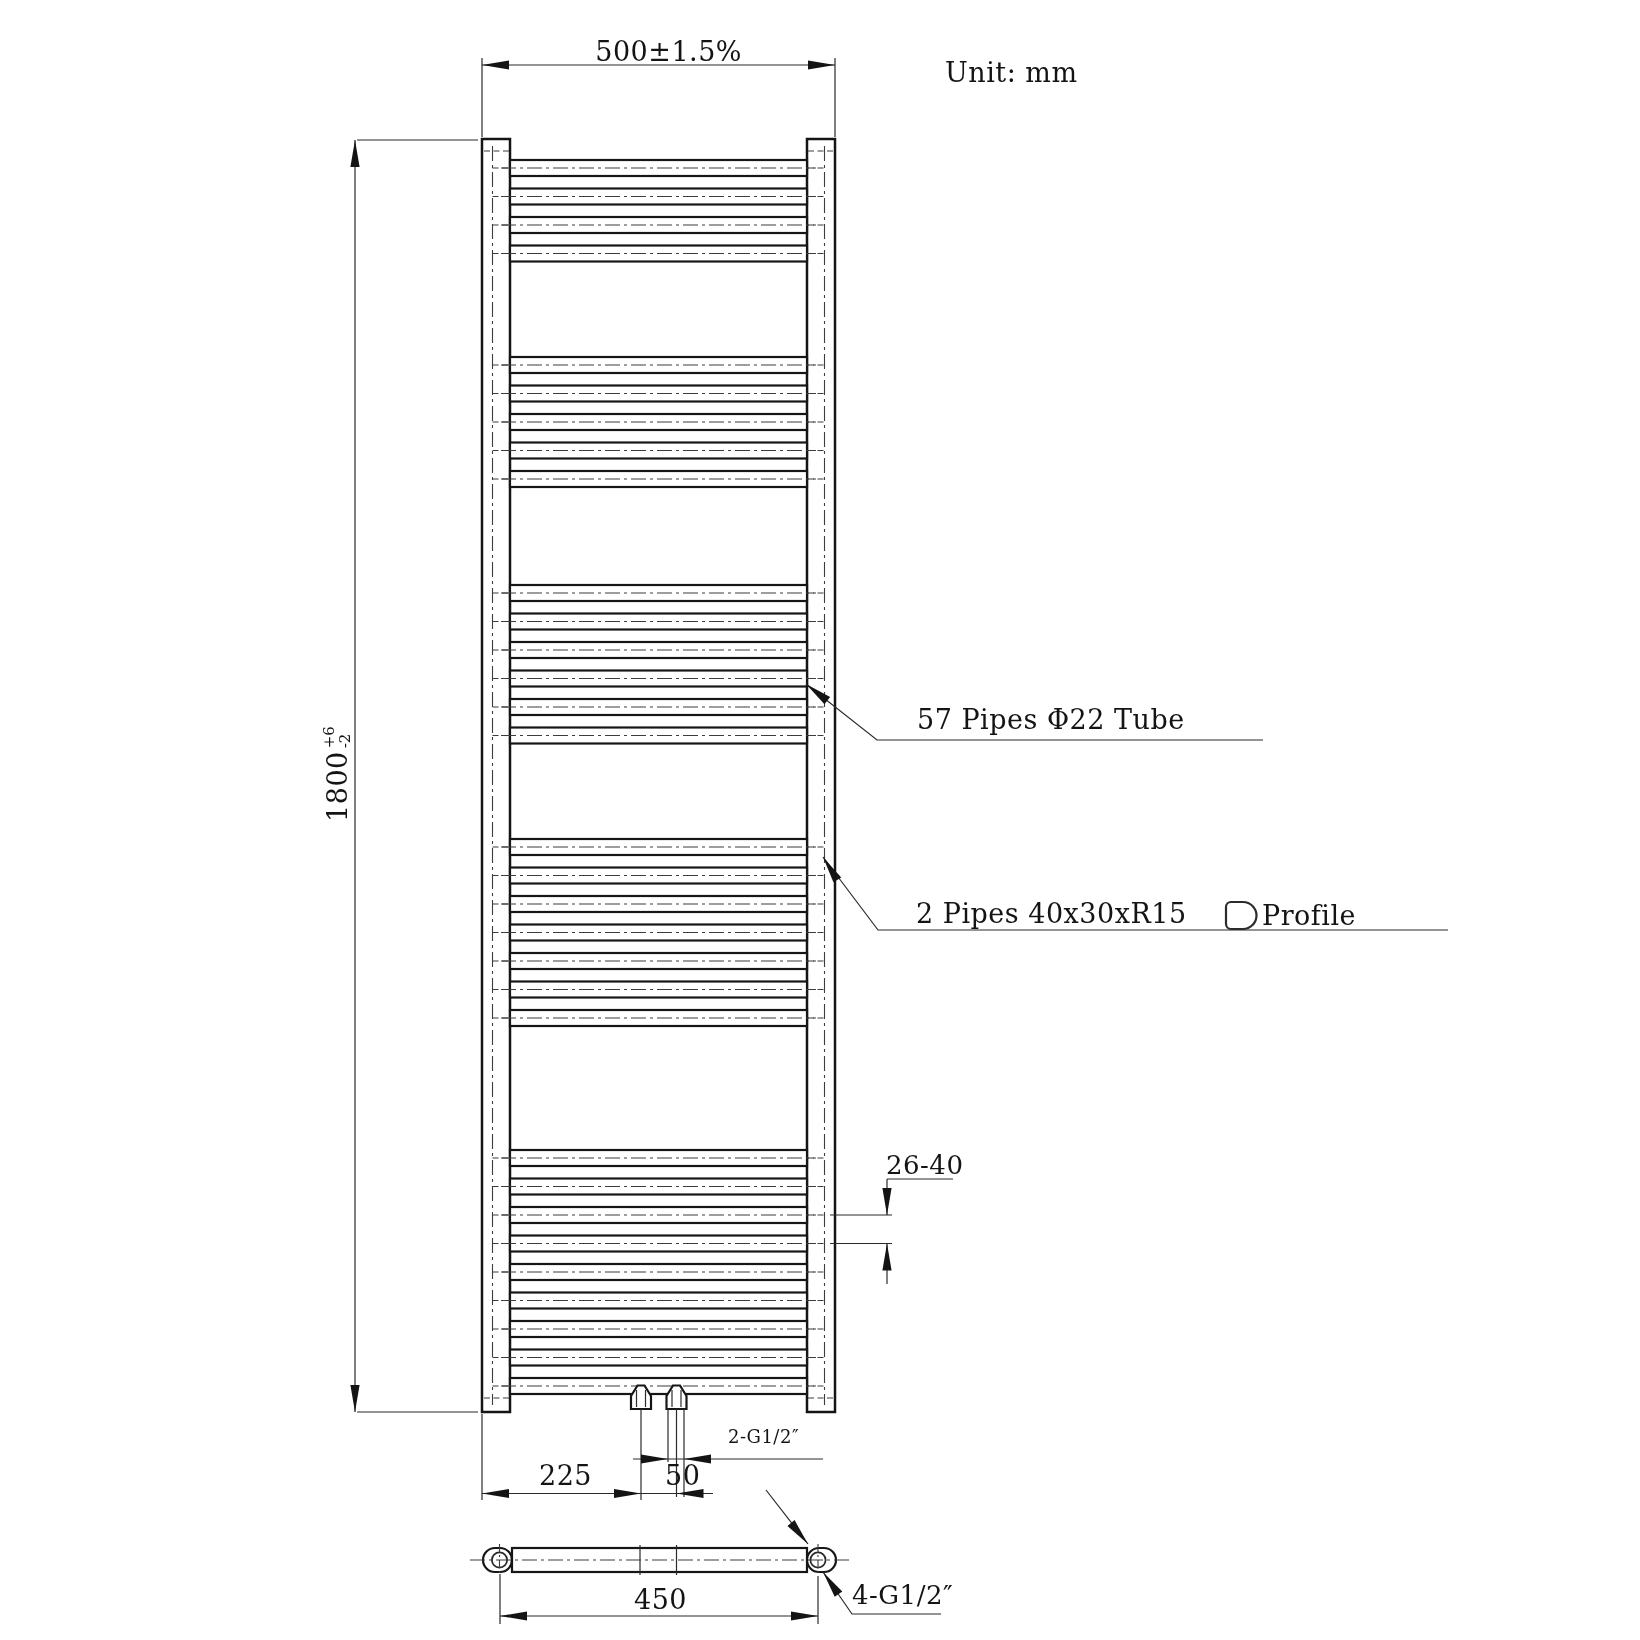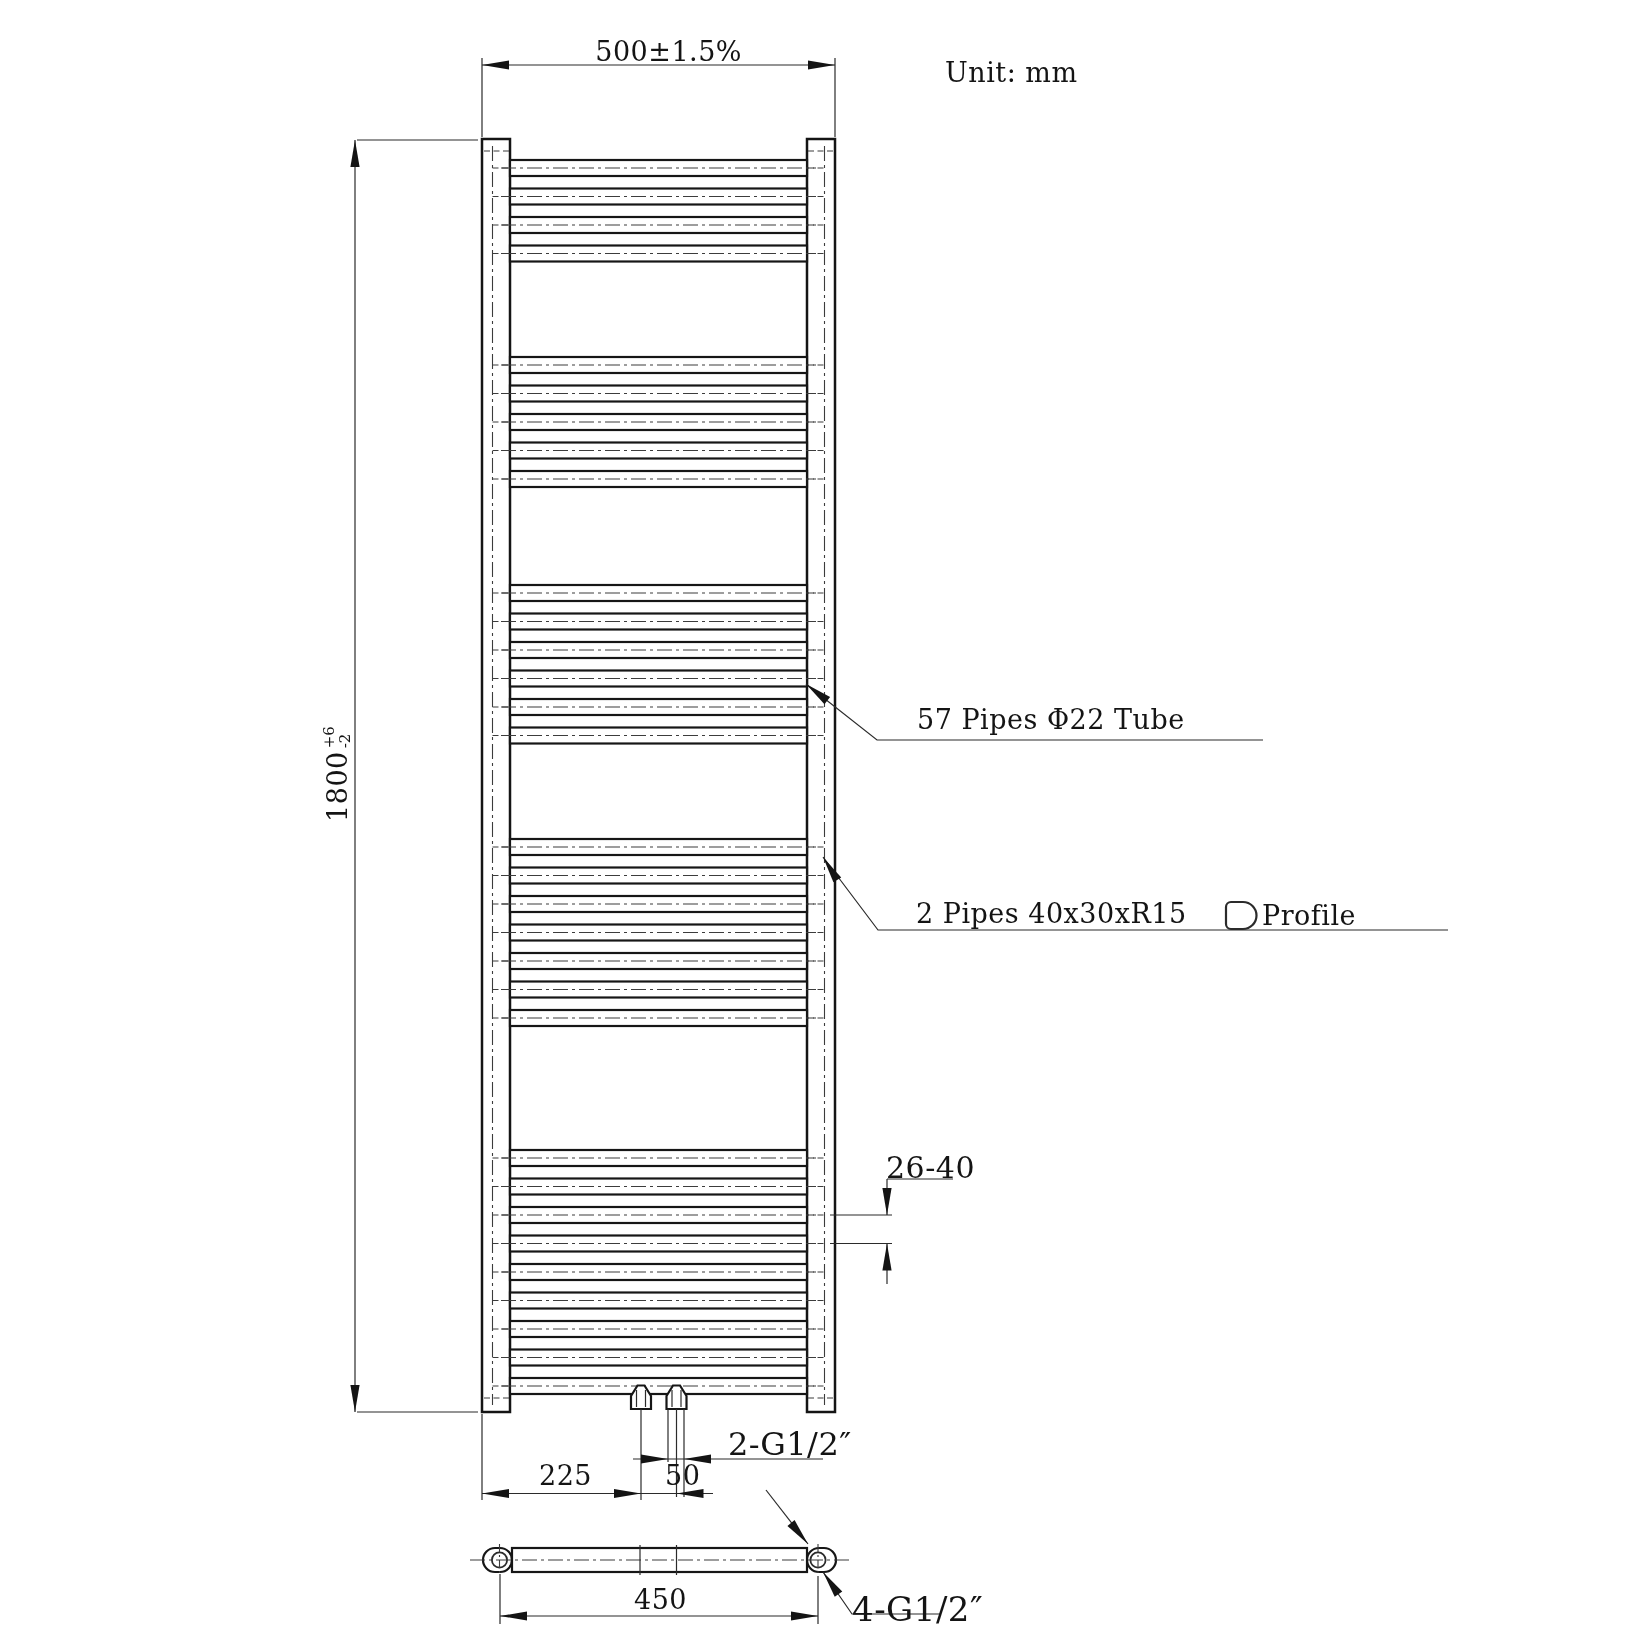--- a/index.html
+++ b/index.html
@@ -253,24 +253,24 @@
       <span>-2</span>
     </span>
   </div>
 
   <div class="lbl" style="left:917px; top:705px;">57 Pipes Φ22 Tube</div>
 
   <div class="lbl" style="left:916px; top:899px;">2 Pipes 40x30xR15</div>
 
   <div class="lbl" style="left:1262px; top:901px;text-align:center;">Profile</div>
 
-  <div class="lbl" style="left:886px; top:1151px; font-size:30px;">26-40</div>
+  <div class="lbl" style="left:886px; top:1151px; font-size:26px;">26-40</div>
 
   <div class="lbl center" style="left:539px; top:1461px; width:48px;">225</div>
 
   <div class="lbl center" style="left:643px; top:1461px; width:32px;padding-left:22px;">50</div>
 
-  <div class="lbl" style="left:728px; top:1427px; font-size:32px;">2-G1/2″</div>
+  <div class="lbl" style="left:728px; top:1427px; font-size:18px;">2-G1/2″</div>
 
   <div class="lbl center" style="left:634px; top:1585px; width:48px;">450</div>
 
-  <div class="lbl" style="left:852px; top:1581px; font-size:34px;margin-top:10px;">4-G1/2″</div>
+  <div class="lbl" style="left:852px; top:1581px; font-size:26px;">4-G1/2″</div>
 </div>
 
 </body></html>

